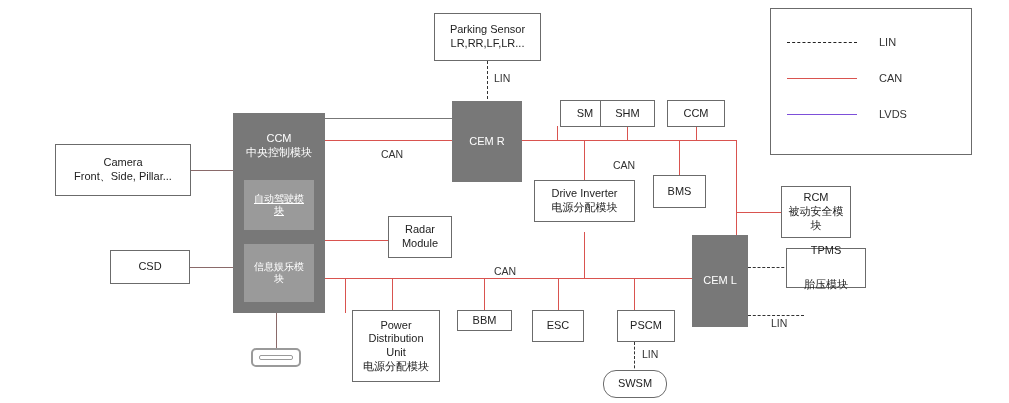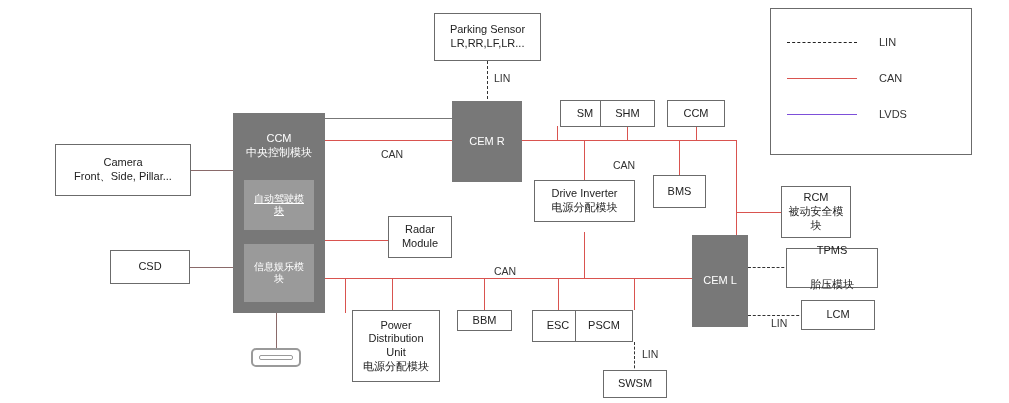--- a/index.html
+++ b/index.html
@@ -258,49 +258,46 @@
   </div>
 
   <div class="node" style="left:110px; top:250px; width:80px; height:34px;">
     <span class="ln">CSD</span>
   </div>
 
   <div class="node dark" style="left:692px; top:235px; width:56px; height:92px;">
     <span class="ln">CEM L</span>
   </div>
 
-  <div class="node" style="left:786px; top:248px; width:92px; height:40px;gap:20px;">
+  <div class="node" style="left:786px; top:248px; width:80px; height:40px;gap:20px;">
     <span class="ln">TPMS</span>
     <span class="ln">胎压模块</span>
   </div>
 
-  <div class="node" style="left:801px; top:300px; width:74px; height:30px;">
-    <span class="ln">LCM</span>
-  </div>
 
   <div class="node" style="left:352px; top:310px; width:88px; height:72px;">
     <span class="ln">Power</span>
     <span class="ln">Distribution</span>
     <span class="ln">Unit</span>
     <span class="ln">电源分配模块</span>
   </div>
 
   <div class="node" style="left:457px; top:310px; width:55px; height:21px;">
     <span class="ln">BBM</span>
   </div>
 
   <div class="node" style="left:532px; top:310px; width:52px; height:32px;">
     <span class="ln">ESC</span>
   </div>
 
-  <div class="node" style="left:575px; top:310px; width:58px; height:32px;">
+  <div class="node" style="left:617px; top:310px; width:58px; height:32px;">
     <span class="ln">PSCM</span>
   </div>
 
-  <div class="node" style="left:603px; top:370px; width:64px; height:28px;">
+  <div class="node" style="left:603px; top:370px; width:64px; height:28px;border-radius:13px;">
     <span class="ln">SWSM</span>
   </div>
 
   <div id="legend">
     <div class="legrow" style="top:24px;">
       <span class="legline l-lin"></span>
       <span class="legtext">LIN</span>
     </div>
     <div class="legrow" style="top:60px;">
       <span class="legline l-can"></span>

